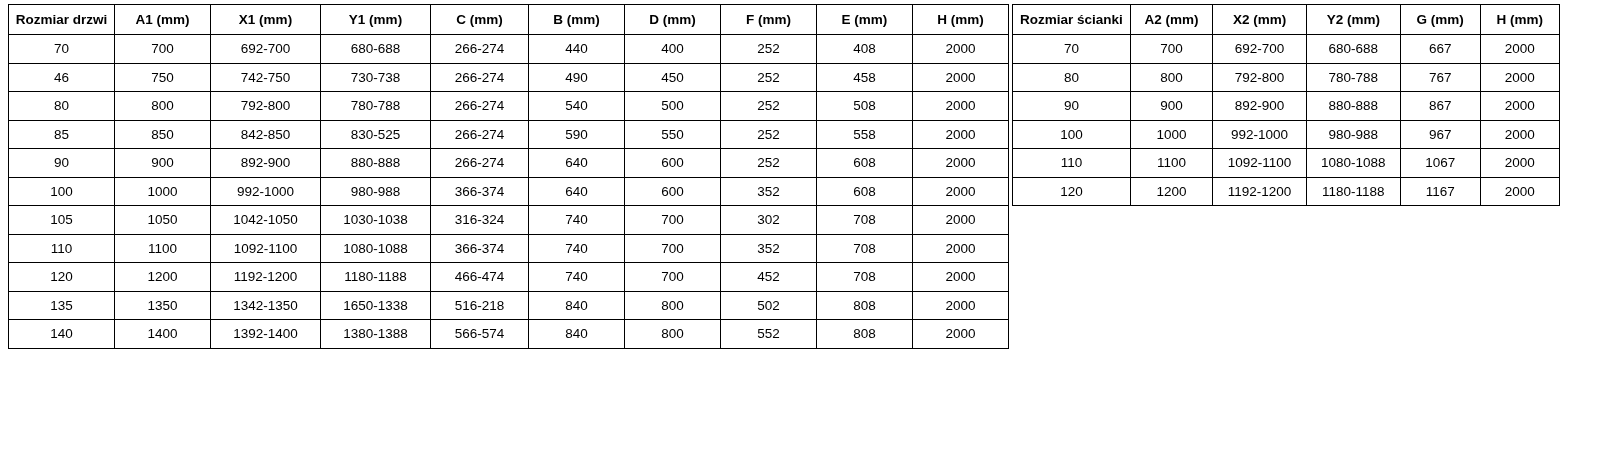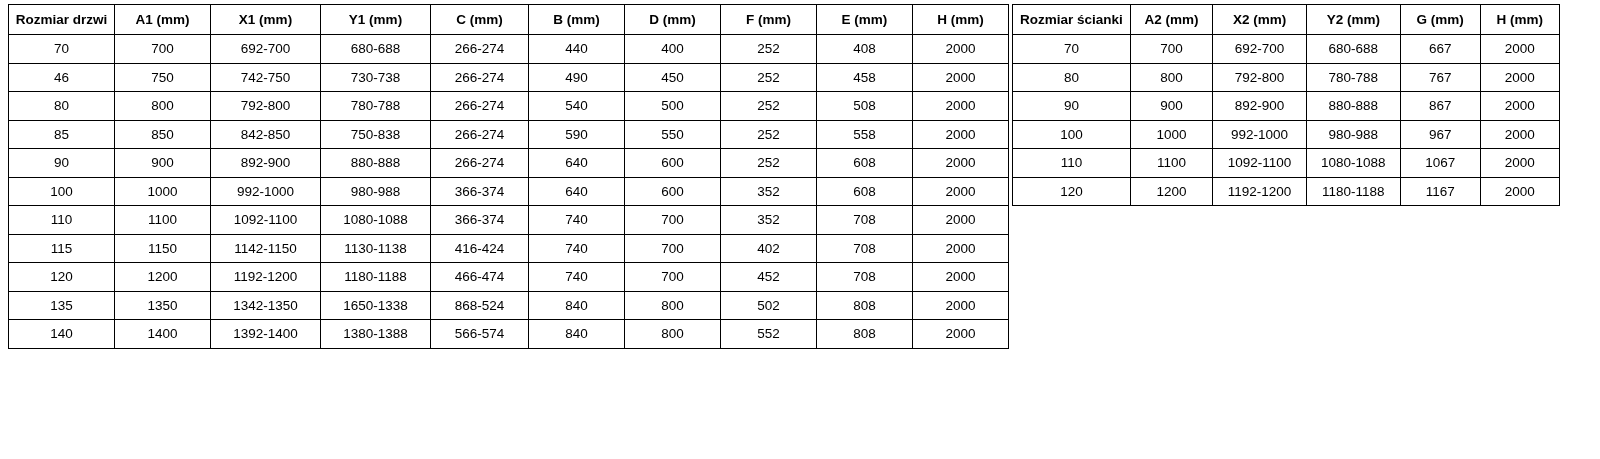--- a/index.html
+++ b/index.html
@@ -136,21 +136,21 @@
             <td>540</td>
             <td>500</td>
             <td>252</td>
             <td>508</td>
             <td>2000</td>
           </tr>
           <tr>
             <td>85</td>
             <td>850</td>
             <td>842-850</td>
-            <td>750-838</td>
+            <td>830-525</td>
             <td>266-274</td>
             <td>590</td>
             <td>550</td>
             <td>252</td>
             <td>558</td>
             <td>2000</td>
           </tr>
           <tr>
             <td>90</td>
             <td>900</td>
@@ -169,61 +169,61 @@
             <td>992-1000</td>
             <td>980-988</td>
             <td>366-374</td>
             <td>640</td>
             <td>600</td>
             <td>352</td>
             <td>608</td>
             <td>2000</td>
           </tr>
           <tr>
+            <td>105</td>
+            <td>1050</td>
+            <td>1042-1050</td>
+            <td>1030-1038</td>
+            <td>316-324</td>
+            <td>740</td>
+            <td>700</td>
+            <td>302</td>
+            <td>708</td>
+            <td>2000</td>
+          </tr>
+          <tr>
             <td>110</td>
             <td>1100</td>
             <td>1092-1100</td>
             <td>1080-1088</td>
             <td>366-374</td>
             <td>740</td>
             <td>700</td>
             <td>352</td>
             <td>708</td>
             <td>2000</td>
           </tr>
           <tr>
-            <td>115</td>
-            <td>1150</td>
-            <td>1142-1150</td>
-            <td>1130-1138</td>
-            <td>416-424</td>
-            <td>740</td>
-            <td>700</td>
-            <td>402</td>
-            <td>708</td>
-            <td>2000</td>
-          </tr>
-          <tr>
             <td>120</td>
             <td>1200</td>
             <td>1192-1200</td>
             <td>1180-1188</td>
             <td>466-474</td>
             <td>740</td>
             <td>700</td>
             <td>452</td>
             <td>708</td>
             <td>2000</td>
           </tr>
           <tr>
             <td>135</td>
             <td>1350</td>
             <td>1342-1350</td>
             <td>1650-1338</td>
-            <td>868-524</td>
+            <td>516-218</td>
             <td>840</td>
             <td>800</td>
             <td>502</td>
             <td>808</td>
             <td>2000</td>
           </tr>
           <tr>
             <td>140</td>
             <td>1400</td>
             <td>1392-1400</td>

